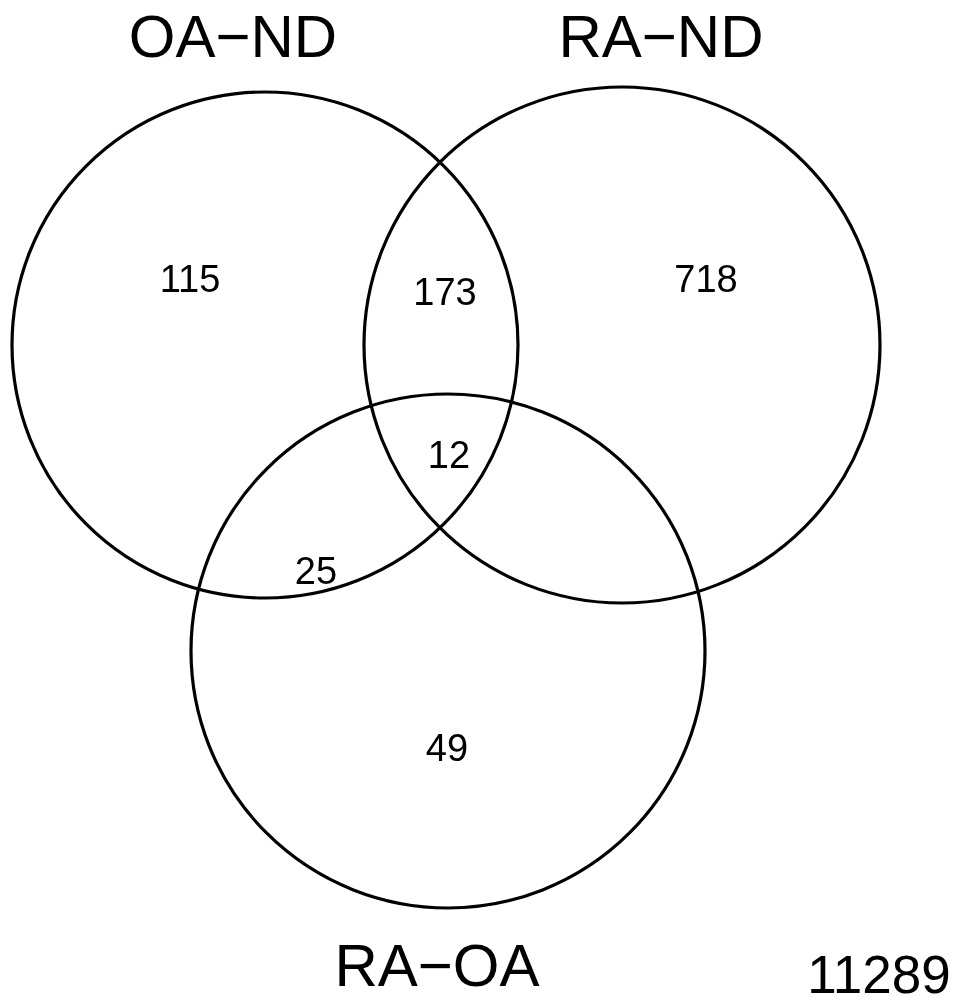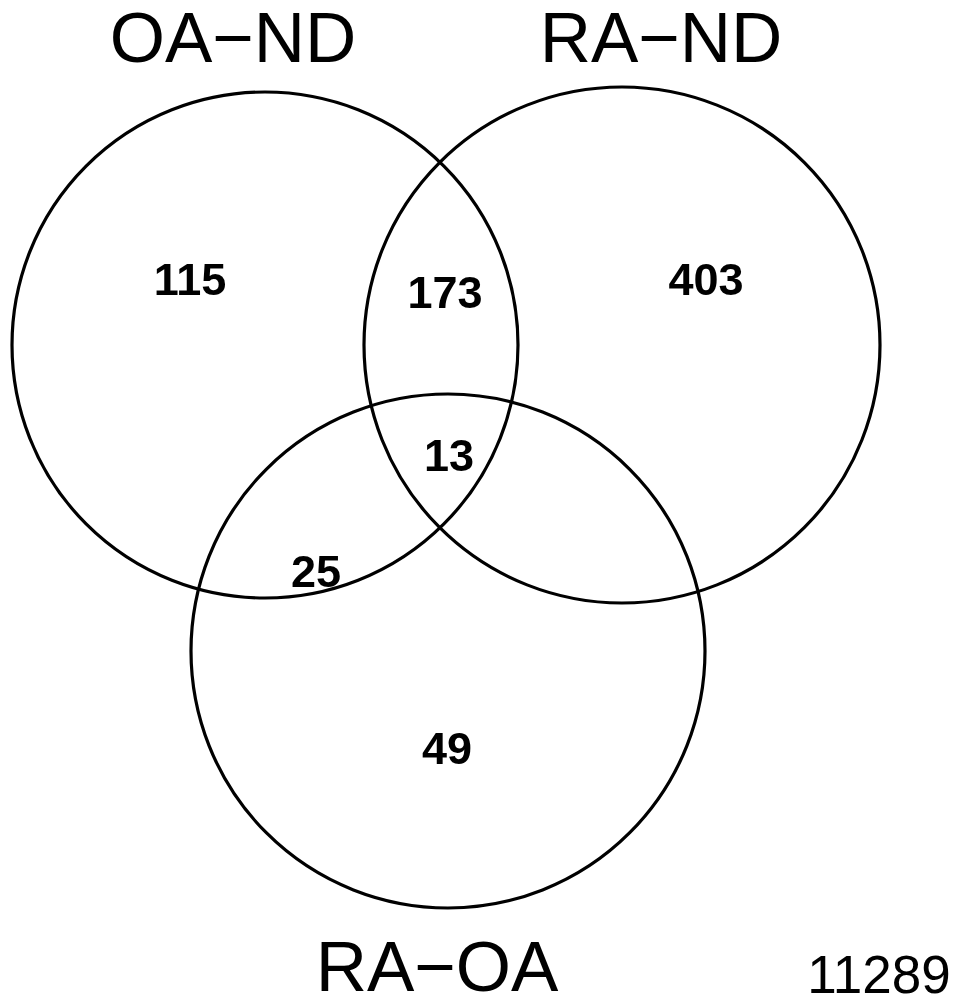--- a/index.html
+++ b/index.html
@@ -37,27 +37,26 @@
     position: absolute;
     white-space: nowrap;
     color: #000000;
     font-family: "Liberation Sans", sans-serif;
     font-weight: 400;
     line-height: 1;
     letter-spacing: 0px;
     -webkit-font-smoothing: antialiased;
   }
   .set-label {
-    font-size: 71px;
+    font-size: 60px;
     transform: translate(-50%, -50%);
   }
   .count-label {
-    font-size: 45px;
+    font-size: 38px;
     transform: translate(-50%, -50%);
-    font-weight: bold;
   }
   .total-label {
     font-size: 53px;
     transform: translate(-50%, -50%);
   }
 </style>
 </head>
 <body>
 
 <div id="venn-figure">
@@ -71,24 +70,24 @@
   <div class="venn-text set-label" style="left:233px; top:37px;">OA−ND</div>
 
   <div class="venn-text set-label" style="left:437px; top:966px;">RA−OA</div>
 
   <div class="venn-text set-label" style="left:661px; top:37px;">RA−ND</div>
 
   <div class="venn-text total-label" style="left:879px; top:966px;margin-top:8px;">11289</div>
 
   <div class="venn-text count-label" style="left:190px; top:279px;">115</div>
 
-  <div class="venn-text count-label" style="left:706px; top:279px;">403</div>
+  <div class="venn-text count-label" style="left:706px; top:279px;">718</div>
 
   <div class="venn-text count-label" style="left:445px; top:292px;">173</div>
 
-  <div class="venn-text count-label" style="left:449px; top:455px;">13</div>
+  <div class="venn-text count-label" style="left:449px; top:455px;">12</div>
 
   <div class="venn-text count-label" style="left:316px; top:539px;margin-top:32px;">25</div>
 
 
   <div class="venn-text count-label" style="left:447px; top:748px;">49</div>
 
 </div>
 
 </body></html>

